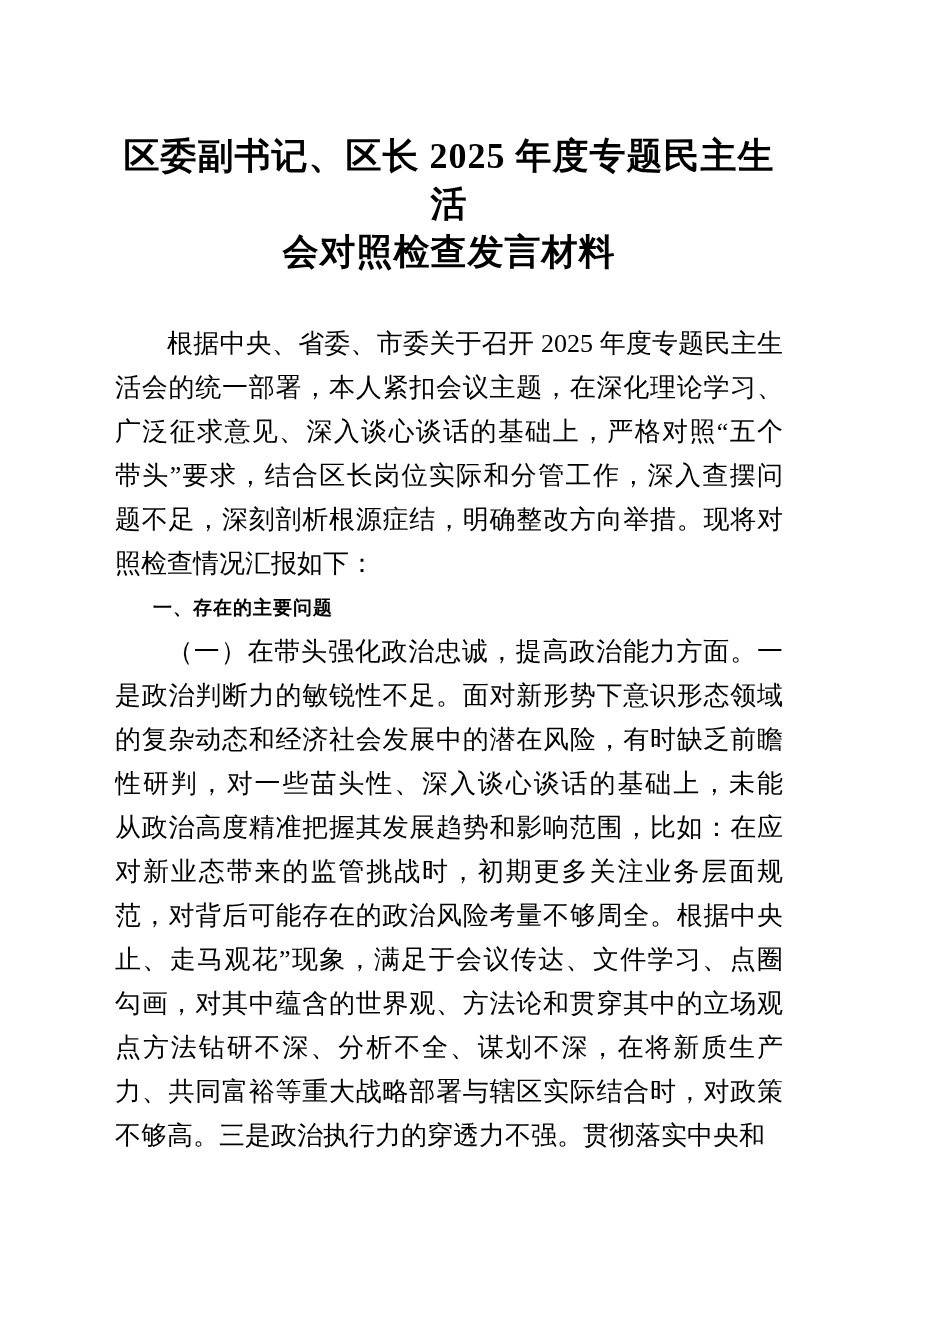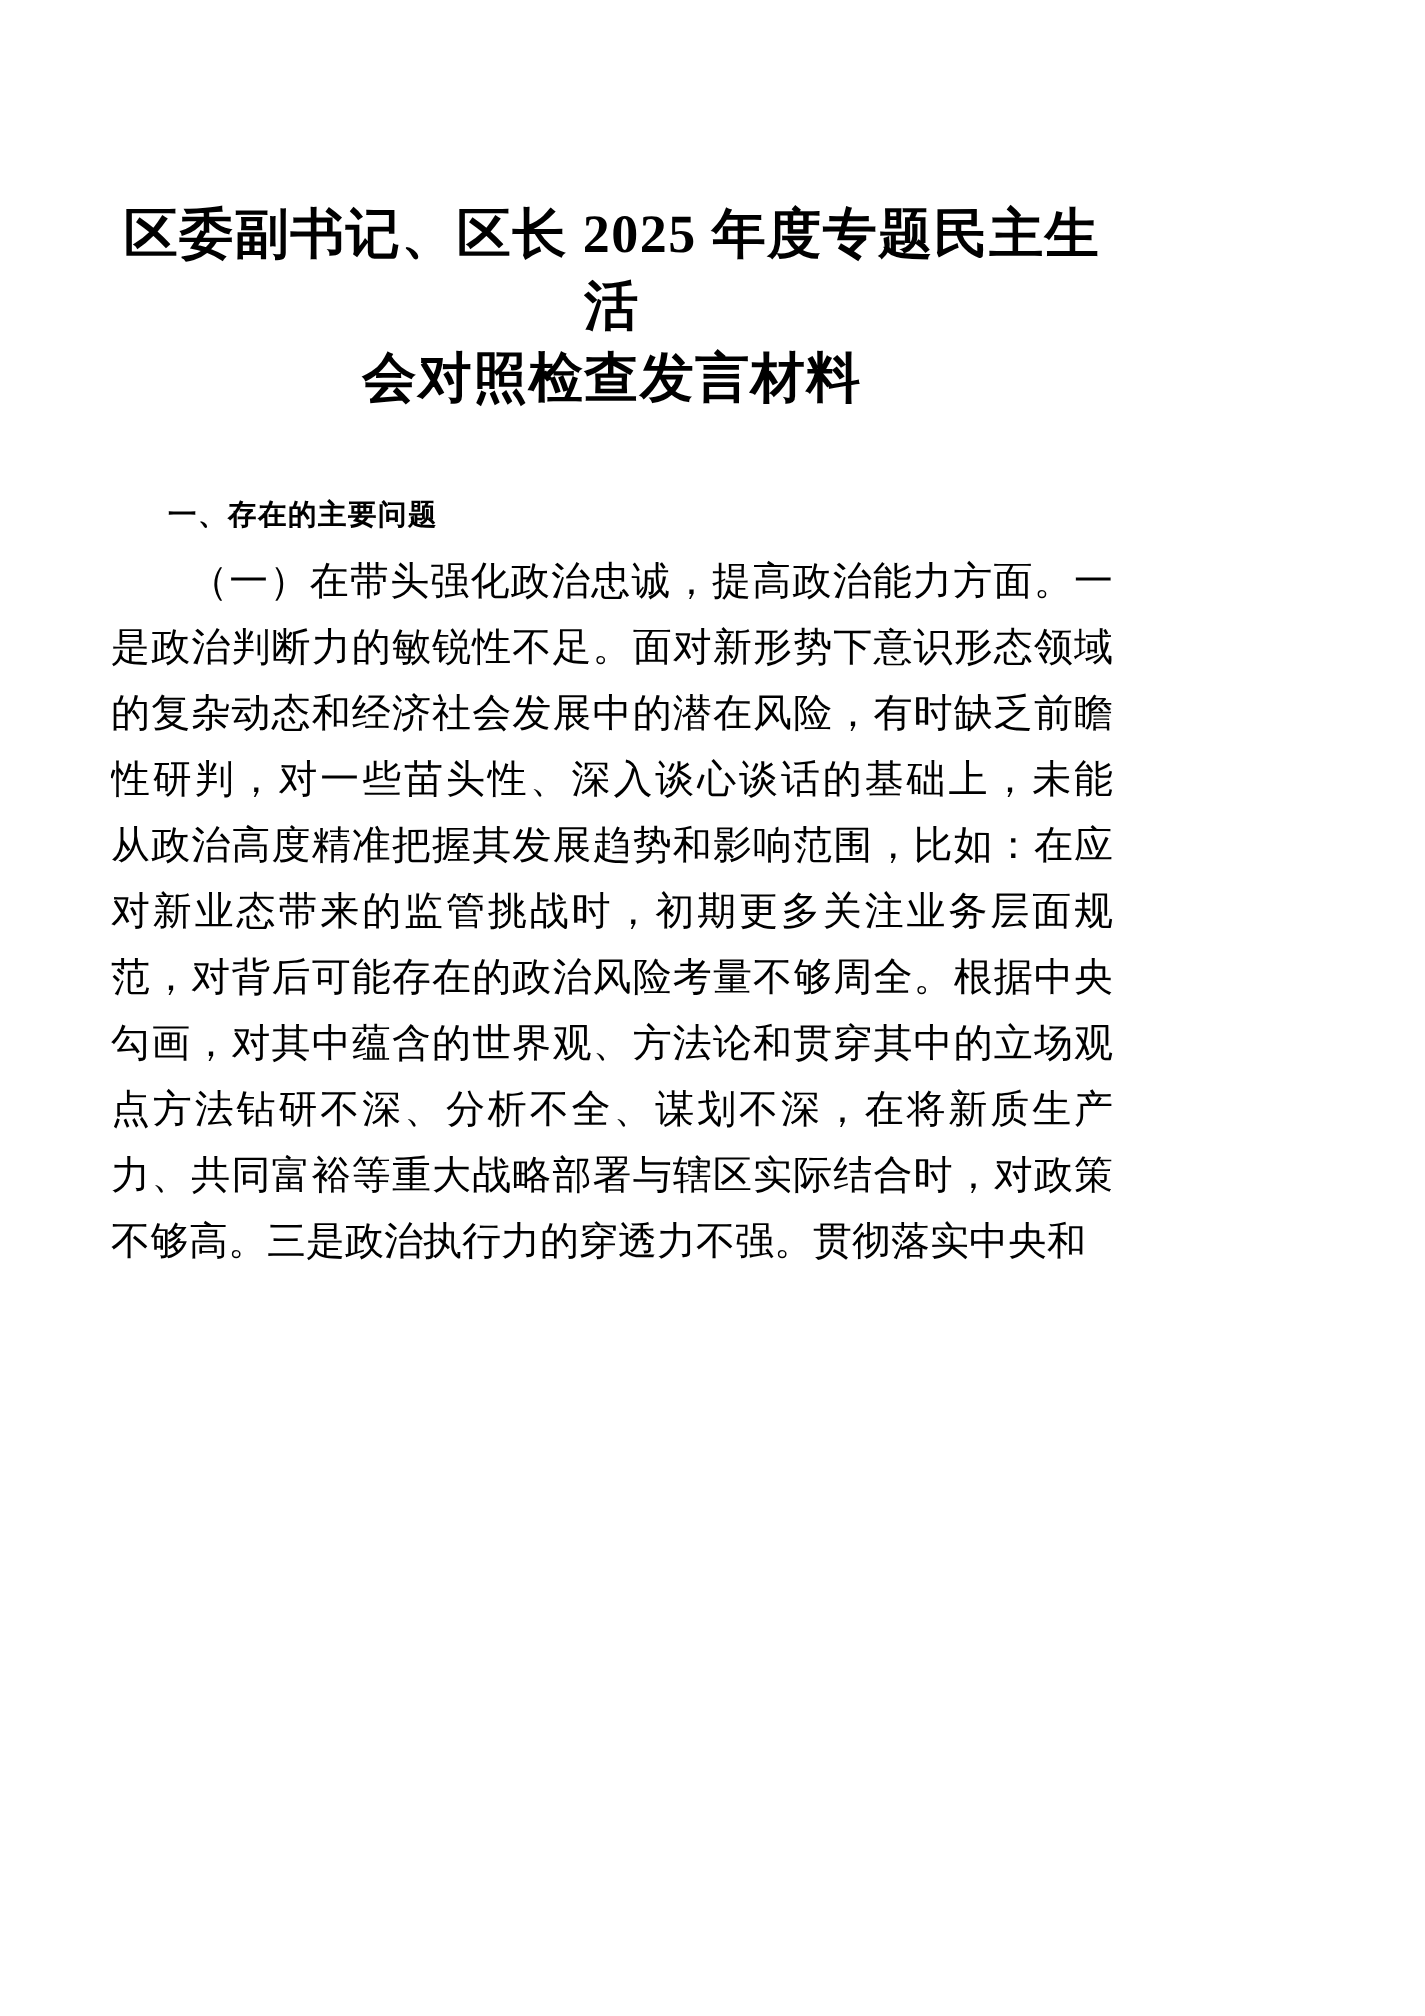--- a/index.html
+++ b/index.html
@@ -5,21 +5,21 @@
   html,body{margin:0;padding:0;}
   body{background:#ffffff;}
   .page{
     position:relative;
     width:950px;height:1344px;
     background:#ffffff;color:#000000;
     overflow:hidden;
     font-family:"Liberation Serif", serif;
   }
   .content{
-    margin-left:74px;
+    margin-left:115px;
     width:668px;
   }
   .doc-title{
     padding-top:108px;
     font-size:36px;
     line-height:48px;
     font-weight:700;
     text-align:center;
     letter-spacing:1px;
   }
@@ -54,31 +54,40 @@
 <div class="page">
   <div class="content">
 
     <h1 class="doc-title">
         <div class="title-line">区委副书记、区长 2025 年度专题民主生活</div>
         <div class="title-line">会对照检查发言材料</div>
       </h1>
 
     <div class="body-text">
 
+      <div class="para">
+          <div class="line">根据中央、省委、市委关于召开 2025 年度专题民主生</div>
+          <div class="line">活会的统一部署，本人紧扣会议主题，在深化理论学习、</div>
+          <div class="line">广泛征求意见、深入谈心谈话的基础上，严格对照“五个</div>
+          <div class="line">带头”要求，结合区长岗位实际和分管工作，深入查摆问</div>
+          <div class="line">题不足，深刻剖析根源症结，明确整改方向举措。现将对</div>
+          <div class="line">照检查情况汇报如下：</div>
+        </div>
 
       <div class="section-heading">一、存在的主要问题</div>
 
       <div class="para">
           <div class="line">（一）在带头强化政治忠诚，提高政治能力方面。一</div>
           <div class="line">是政治判断力的敏锐性不足。面对新形势下意识形态领域</div>
           <div class="line">的复杂动态和经济社会发展中的潜在风险，有时缺乏前瞻</div>
           <div class="line">性研判，对一些苗头性、深入谈心谈话的基础上，未能</div>
           <div class="line">从政治高度精准把握其发展趋势和影响范围，比如：在应</div>
           <div class="line">对新业态带来的监管挑战时，初期更多关注业务层面规</div>
           <div class="line">范，对背后可能存在的政治风险考量不够周全。根据中央</div>
+          <div class="line">止、走马观花”现象，满足于会议传达、文件学习、点圈</div>
           <div class="line">勾画，对其中蕴含的世界观、方法论和贯穿其中的立场观</div>
           <div class="line">点方法钻研不深、分析不全、谋划不深，在将新质生产</div>
           <div class="line">力、共同富裕等重大战略部署与辖区实际结合时，对政策</div>
           <div class="line">不够高。三是政治执行力的穿透力不强。贯彻落实中央和</div>
         </div>
 
     </div>
   </div>
 </div>
 

